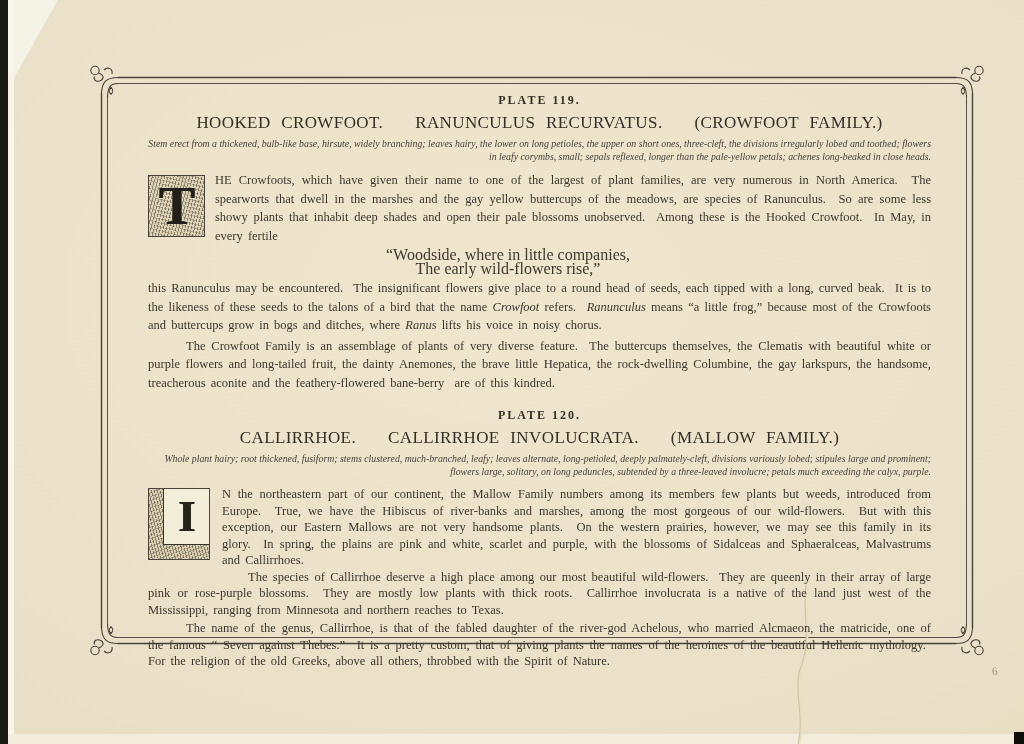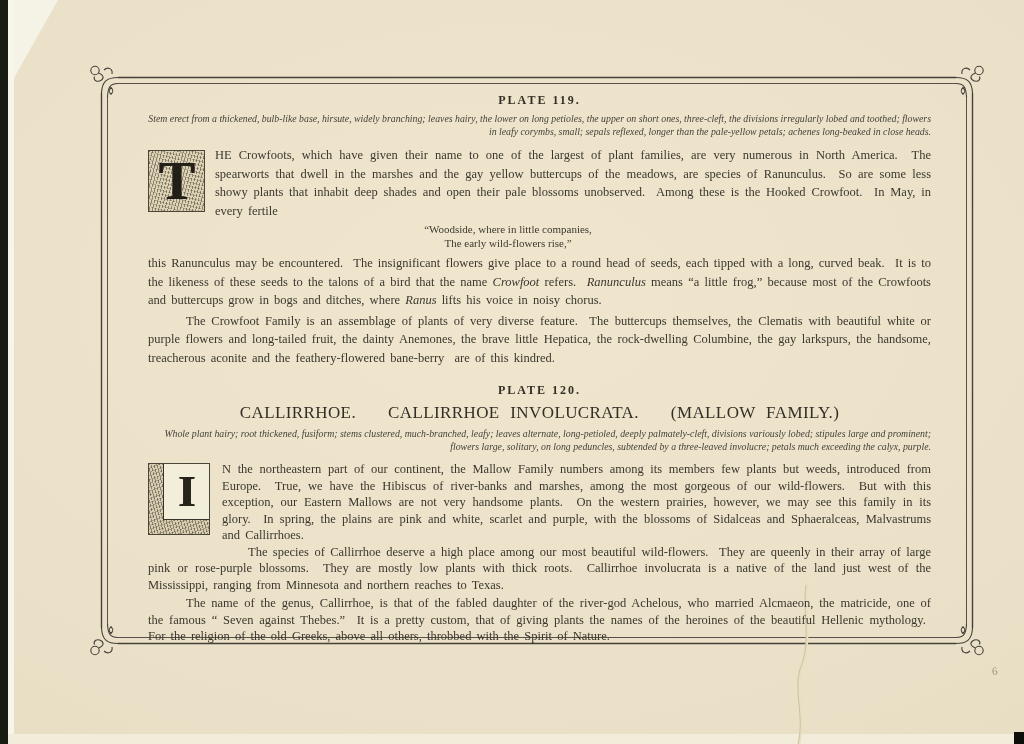--- a/index.html
+++ b/index.html
@@ -21,21 +21,21 @@
     letter-spacing:.4px;word-spacing:6px;color:#332f26;}
   .desc{margin:5px auto 0 auto;width:100%;text-align:right;font-style:italic;font-size:9.8px;
     line-height:12.5px;color:#46423a;}
   .body{margin:0;text-align:justify;font-size:12.5px;word-spacing:2px;color:#3b372e;}
   .lh119{line-height:18.5px;}
   .lh120{line-height:16.5px;}
   .mt8{margin-top:8px;} .mt2{margin-top:2px;} .mt12{margin-top:12px;}
   .indent{text-indent:38px;}
   .indent-deep{text-indent:100px;}
   .it{font-style:italic;}
-  .quote{width:360px;margin:3px 0 4px 180px;text-align:center;font-size:11px;line-height:13.5px;color:#3d392f;}
+  .quote{width:360px;margin:3px 0 4px 180px;text-align:center;font-size:16px;line-height:13.5px;color:#3d392f;}
   .capT{float:left;width:57px;height:62px;margin:4px 10px 0 0;box-sizing:border-box;
     border:1px solid #4a453a;display:flex;align-items:center;justify-content:center;
     background:
       repeating-linear-gradient(105deg, rgba(58,54,45,.5) 0 .8px, rgba(0,0,0,0) .8px 3px),
       repeating-linear-gradient(15deg, rgba(58,54,45,.28) 0 .8px, rgba(0,0,0,0) .8px 3.8px),
       #ddd2b4;}
   .capT .letter{font-weight:bold;font-size:54px;line-height:54px;color:#221f18;text-shadow:1px 0 #221f18;}
   .capI{float:left;width:62px;height:72px;margin:2px 12px 0 0;box-sizing:border-box;
     border:1px solid #4a453a;position:relative;
     background:
@@ -80,20 +80,21 @@
     <use href="#ornTL" transform="matrix(-1,0,0,-1,1074,721)"></use>
     <g>
       <path d="M807 583 C803 612 813 640 801 668 C794 690 806 715 799 744" stroke="#e8dfc0" stroke-width="2.6" fill="none"></path>
       <path d="M806 585 C802 613 812 641 800 669 C793 691 805 716 798 744" stroke="#bcb190" stroke-width="0.8" fill="none" opacity="0.8"></path>
     </g>
   </svg>
 
   <div class="col">
 
     <div class="plate-label">PLATE 119.</div>
+    <h1 class="plate-title">HOOKED CROWFOOT.&nbsp;&nbsp; RANUNCULUS RECURVATUS.&nbsp;&nbsp; (CROWFOOT FAMILY.)</h1>
     <p class="desc">Stem erect from a thickened, bulb-like base, hirsute, widely branching; leaves hairy, the lower on long petioles, the upper on short ones, three-cleft, the divisions irregularly lobed and toothed; flowers in leafy corymbs, small; sepals reflexed, longer than the pale-yellow petals; achenes long-beaked in close heads.</p>
 
     <p class="body lh119 mt8">
       <span class="capT">
           <span class="letter">T</span>
         </span>
       <span>HE Crowfoots, which have given their name to one of the largest of plant families, are very numerous in North America.&nbsp; The spearworts that dwell in the marshes and the gay yellow buttercups of the meadows, are species of Ranunculus.&nbsp; So are some less showy plants that inhabit deep shades and open their pale blossoms unobserved.&nbsp; Among these is the Hooked Crowfoot.&nbsp; In May, in every fertile</span>
     </p>
 
     <div class="quote">

